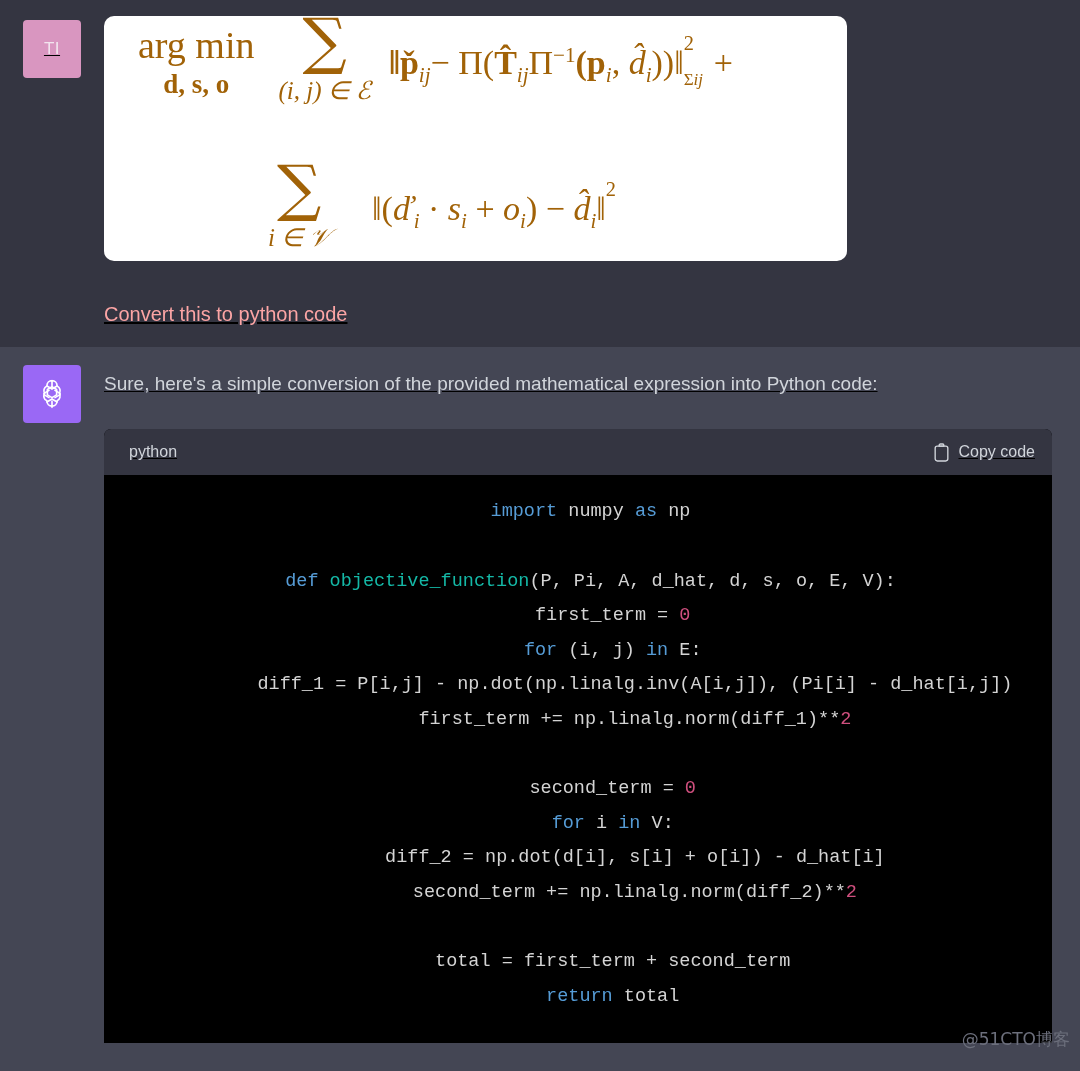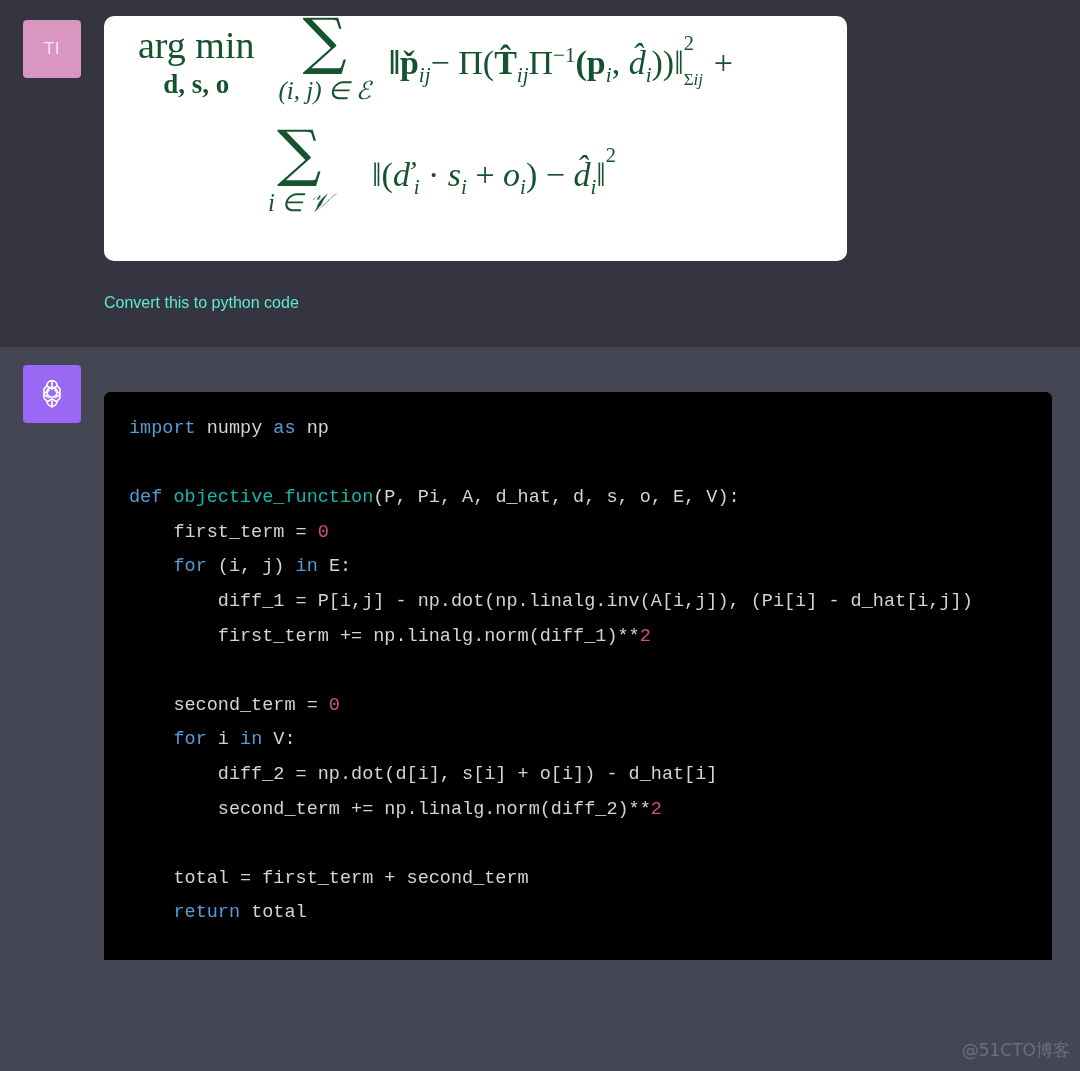--- a/index.html
+++ b/index.html
@@ -4,21 +4,21 @@
 <style>
   * { box-sizing: border-box; margin: 0; padding: 0; }
   html, body {
     width: 1080px;
     height: 1071px;
     overflow: hidden;
     background: #343541;
     font-family: "Liberation Sans", sans-serif;
   }
 
-  .page { position: relative; width: 1080px; height: 1071px; }
+  .page { position: relative; width: 1080px; height: 1071px; text-decoration: underline; }
 
   
   .msg { position: relative; width: 1080px; display: flex; }
   .msg-user { background: #343541; padding: 16px 0 0 0; height: 347px; }
   .msg-assistant { background: #444654; height: 724px; padding-top: 14px; }
 
   .avatar-col { width: 104px; flex: 0 0 104px; display: flex; justify-content: center; }
   .avatar {
     width: 58px; height: 58px; border-radius: 4px;
     display: flex; align-items: center; justify-content: center;
@@ -39,24 +39,24 @@
     background: #ffffff;
     border-radius: 10px;
     width: 743px;
     height: 245px;
     position: relative;
     overflow: hidden;
   }
   .eq-inner {
     position: absolute; inset: 0;
     display: flex; flex-direction: column;
-    justify-content: flex-start;
+    justify-content: space-between;
     padding-left: 34px;
     font-family: "Liberation Serif", serif;
-    color: #14532d;
+    color: #a16207;
   }
   .eq-row { display: flex; align-items: center; white-space: nowrap; }
   .eq-row1 { font-size: 34px; }
   .eq-row2 { font-size: 34px; padding-left: 130px; margin-top: 14px; }
 
   .argmin { display: inline-flex; flex-direction: column; align-items: center; margin-right: 24px; }
   .argmin .top { font-size: 38px; line-height: 1; }
   .argmin .bot { font-size: 27px; font-weight: bold; line-height: 1.5; }
 
   .bigsum { display: inline-flex; flex-direction: column; align-items: center; margin-right: 18px; }
@@ -66,22 +66,22 @@
   .it { font-style: italic; }
   .bf { font-weight: bold; }
   .sub { font-size: .62em; vertical-align: sub; font-style: italic; }
   .sup { font-size: .62em; vertical-align: super; }
   .normwrap { position: relative; display: inline-block; }
   .normsub { position: absolute; left: 100%; top: 26px; font-size: .5em; }
   .normsup { position: absolute; left: 100%; top: -12px; font-size: .6em; }
 
   
   .prompt-text {
-    color: #5eead4; font-size: 16px; line-height: 1.5;
-    margin-top: 30px;
+    color: #fca5a5; font-size: 20px; line-height: 1.5;
+    margin-top: 38px;
   }
 
   
   .assistant-text {
     color: #d1d5db; font-size: 19px; line-height: 1.55;
     margin-top: 8px;
   }
 
   
   .code-block {
@@ -107,31 +107,32 @@
   .code-body {
     background: #000000;
     padding: 20px 0 29px 25px;
     font-family: "Liberation Mono", "DejaVu Sans Mono", monospace;
     font-size: 18.5px;
     line-height: 34.6px;
     color: #d4d4d4;
     white-space: pre;
     overflow: hidden;
     height: 568px;
+    text-align: center;
   }
   .code-body .ln { display: block; height: 34.6px; }
   .kw   { color: #569cd6; }
   .fn   { color: #14b8a6; }
   .num  { color: #cf4f7e; }
   .pl   { color: #d4d4d4; }
 
   
   .watermark {
     position: absolute;
-    right: 10px; bottom: 9px;
+    right: 10px; bottom: 20px;
     color: #6c6f7c;
     font-size: 17px;
     font-family: "DejaVu Sans", sans-serif;
     pointer-events: none;
   }
 </style>
 </head>
 <body>
 
 <div class="page">
@@ -181,22 +182,35 @@
           <svg viewBox="0 0 24 24" fill="none" stroke="#ffffff" stroke-width="1.1" stroke-linecap="round" stroke-linejoin="round">
             <path d="M12 3.1c-1.9 0-3.4 1.5-3.4 3.4v.2l-.2.1c-1.7.9-2.3 3-1.4 4.6l.1.2-.1.2c-.9 1.7-.3 3.8 1.4 4.6l.2.1v.2c0 1.9 1.5 3.4 3.4 3.4s3.4-1.5 3.4-3.4v-.2l.2-.1c1.7-.9 2.3-3 1.4-4.6l-.1-.2.1-.2c.9-1.7.3-3.8-1.4-4.6l-.2-.1v-.2c0-1.9-1.5-3.4-3.4-3.4z"></path>
             <path d="M12 7.2 8.9 9v3.6l3.1 1.8 3.1-1.8V9z"></path>
             <path d="M12 3.1v4.1M8.6 6.7l3.4 2M15.4 6.7l-3.4 2M6.6 11.6l3.4-2M17.4 11.6l-3.4-2M6.6 12.4l3.4 2M17.4 12.4l-3.4 2M8.6 17.3l3.4-2M15.4 17.3l-3.4-2M12 16.8v4.1"></path>
           </svg>
         </span>
       </div>
     </div>
     <div class="content-col">
 
+      <div class="assistant-text">Sure, here's a simple conversion of the provided mathematical expression into Python code:</div>
 
       <div class="code-block">
+        <div class="code-header">
+          <span class="code-lang">python</span>
+          <span class="copy-btn">
+            <span>
+              <svg viewBox="0 0 16 18" fill="none" stroke="#d1d5db" stroke-width="1.3" stroke-linecap="round" stroke-linejoin="round">
+                <rect x="2" y="3" width="12" height="14" rx="2"></rect>
+                <path d="M5.8 3V2.1c0-.6.5-1.1 1.1-1.1h2.2c.6 0 1.1.5 1.1 1.1V3z"></path>
+              </svg>
+            </span>
+            <span>Copy code</span>
+          </span>
+        </div>
         <div class="code-body" id="code-body"><span class="ln"><span class="kw">import</span><span class="pl"> numpy </span><span class="kw">as</span><span class="pl"> np</span></span><span class="ln">&nbsp;</span><span class="ln"><span class="kw">def</span><span class="pl"> </span><span class="fn">objective_function</span><span class="pl">(P, Pi, A, d_hat, d, s, o, E, V):</span></span><span class="ln"><span class="pl">    first_term = </span><span class="num">0</span></span><span class="ln"><span class="pl">    </span><span class="kw">for</span><span class="pl"> (i, j) </span><span class="kw">in</span><span class="pl"> E:</span></span><span class="ln"><span class="pl">        diff_1 = P[i,j] - np.dot(np.linalg.inv(A[i,j]), (Pi[i] - d_hat[i,j])</span></span><span class="ln"><span class="pl">        first_term += np.linalg.norm(diff_1)**</span><span class="num">2</span></span><span class="ln">&nbsp;</span><span class="ln"><span class="pl">    second_term = </span><span class="num">0</span></span><span class="ln"><span class="pl">    </span><span class="kw">for</span><span class="pl"> i </span><span class="kw">in</span><span class="pl"> V:</span></span><span class="ln"><span class="pl">        diff_2 = np.dot(d[i], s[i] + o[i]) - d_hat[i]</span></span><span class="ln"><span class="pl">        second_term += np.linalg.norm(diff_2)**</span><span class="num">2</span></span><span class="ln">&nbsp;</span><span class="ln"><span class="pl">    total = first_term + second_term</span></span><span class="ln"><span class="pl">    </span><span class="kw">return</span><span class="pl"> total</span></span></div>
       </div>
 
     </div>
   </div>
 
   <div class="watermark">@51CTO博客</div>
 </div>
 
 </body></html>

